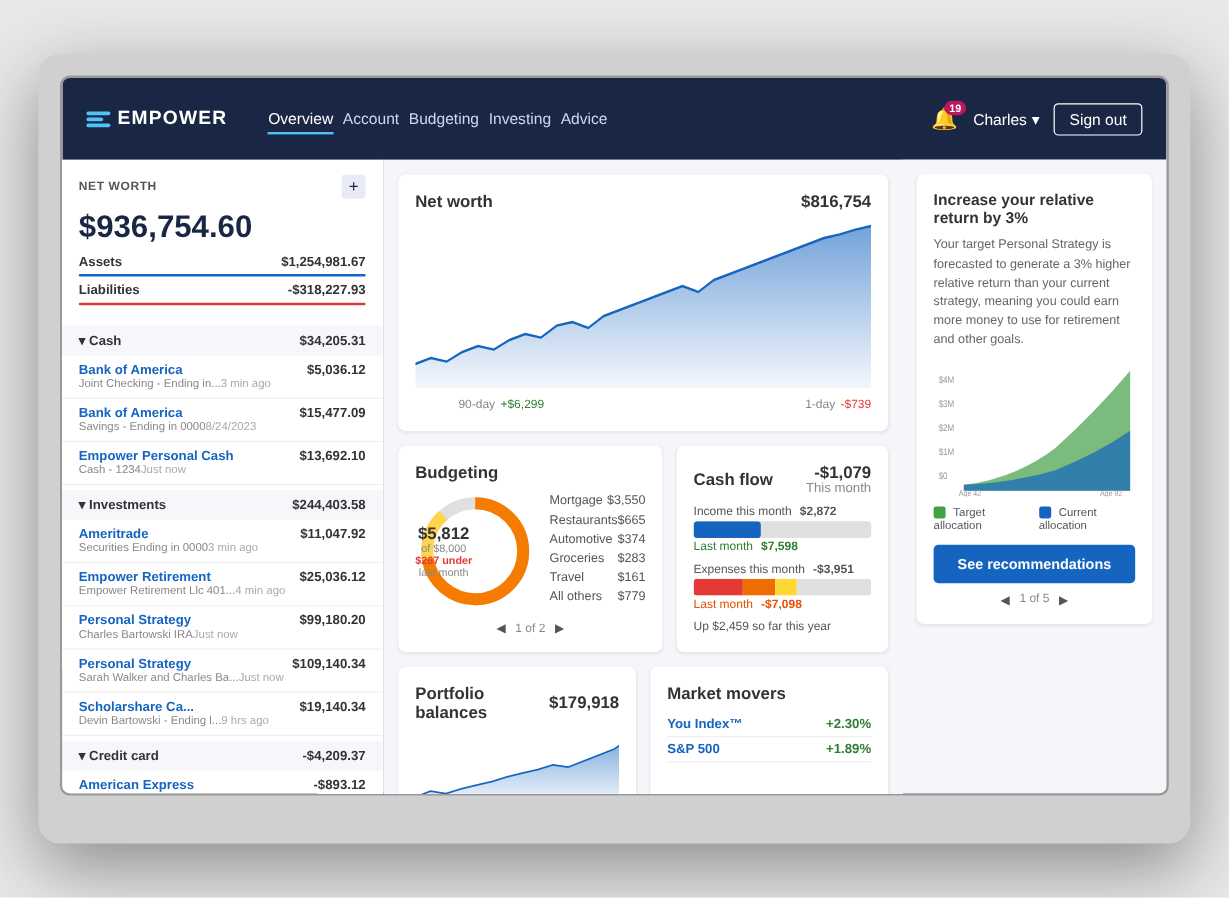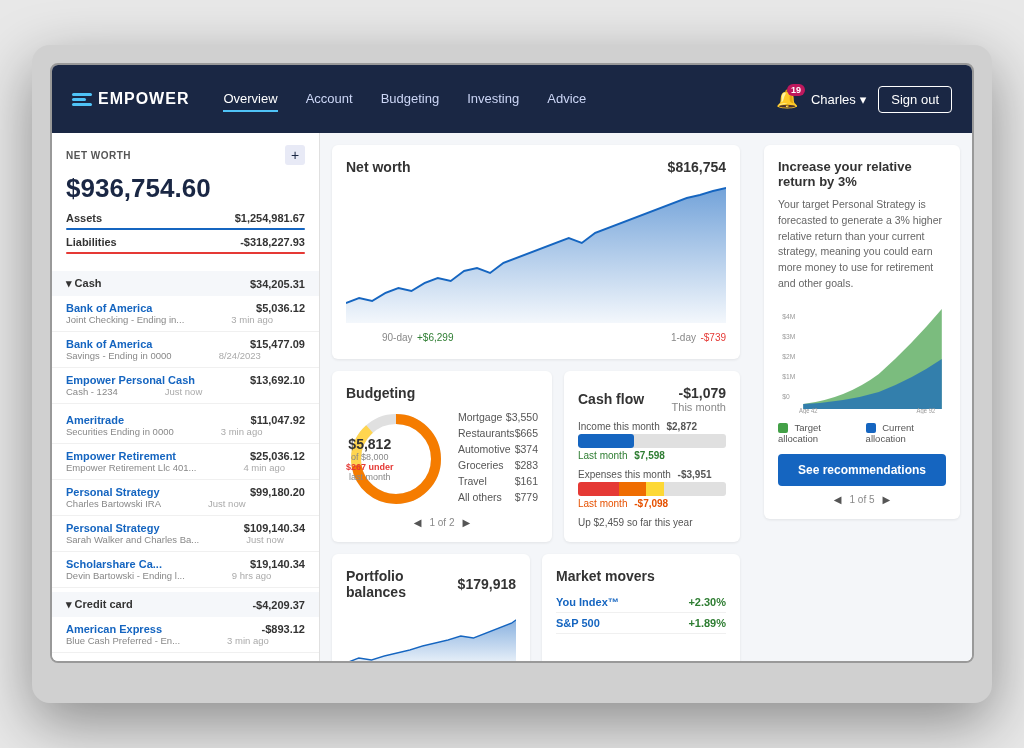--- a/index.html
+++ b/index.html
@@ -54,21 +54,21 @@
     .nav-logo-line {
       background: #4fc3f7;
       height: 3px;
       border-radius: 2px;
     }
     .nav-logo-line:nth-child(1) { width: 20px; }
     .nav-logo-line:nth-child(2) { width: 14px; }
     .nav-logo-line:nth-child(3) { width: 20px; }
     .nav-links {
       display: flex;
-      gap: 28px;
+      gap: 8px;
       flex: 1;
     }
     .nav-link {
       color: #ccd6f6;
       font-size: 13px;
       cursor: pointer;
       padding: 4px 0;
       border-bottom: 2px solid transparent;
     }
     .nav-link.active {
@@ -229,21 +229,20 @@
       display: flex;
       justify-content: flex-start;
     }
     .account-desc {
       font-size: 9.5px;
       color: #888;
     }
     .account-time {
       font-size: 9.5px;
       color: #aaa;
-      margin-left: 47px;
     }
 
     
     .content {
       flex: 1;
       background: #f4f6f9;
       overflow-y: auto;
       padding: 12px;
       display: flex;
       flex-direction: column;
@@ -549,20 +548,27 @@
               <span class="account-amount">$13,692.10</span>
             </div>
             <div class="account-sub">
               <span class="account-desc">Cash - 1234</span>
               <span class="account-time">Just now</span>
             </div>
           </div>
         </div>
 
         <div class="sidebar-section">
+          <div class="section-header">
+            <span>
+              <span>▾ </span>
+              <span>Investments</span>
+            </span>
+            <span class="section-amount">$244,403.58</span>
+          </div>
           <div class="account-item">
             <div class="account-item-top">
               <span class="account-name">Ameritrade</span>
               <span class="account-amount">$11,047.92</span>
             </div>
             <div class="account-sub">
               <span class="account-desc">Securities Ending in 0000</span>
               <span class="account-time">3 min ago</span>
             </div>
           </div>

